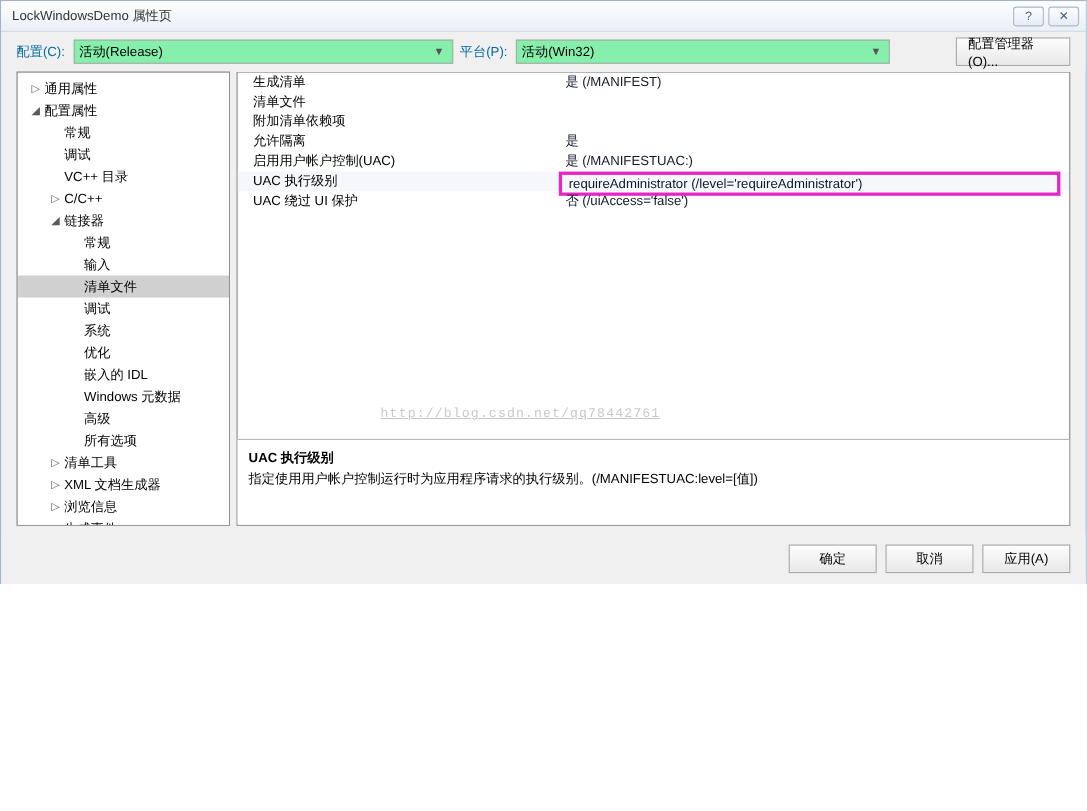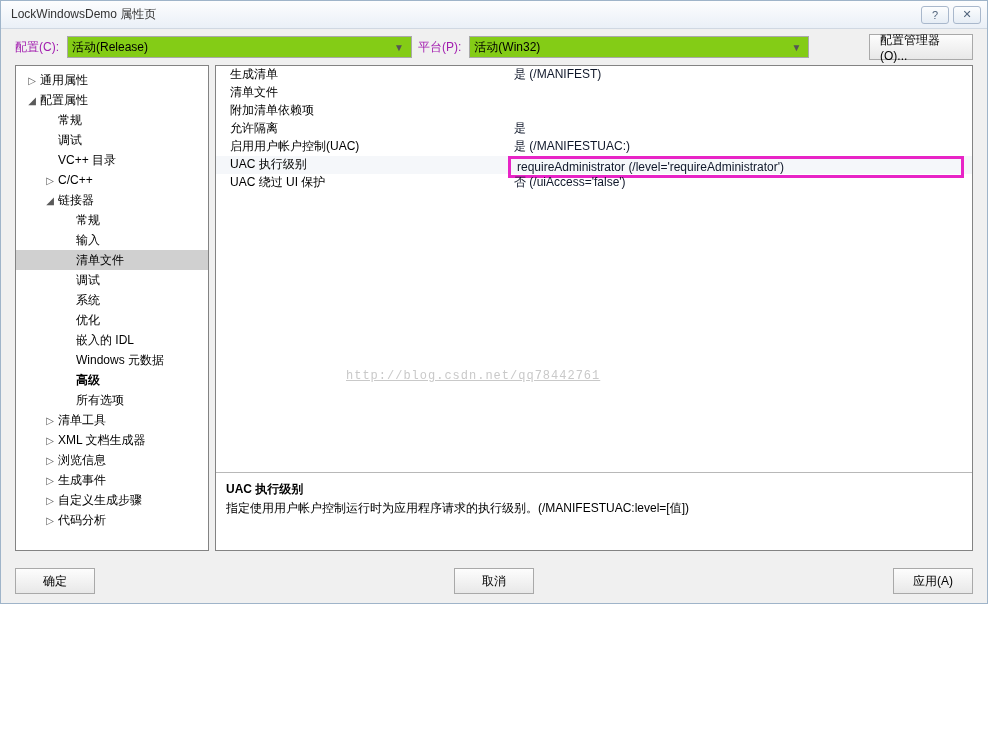--- a/index.html
+++ b/index.html
@@ -1,24 +1,24 @@
 <!DOCTYPE html>
 <html><head>
 <meta charset="utf-8">
 <style>
 * { box-sizing: border-box; margin: 0; padding: 0; }
 body { font-family: "Microsoft YaHei", "Segoe UI", Tahoma, sans-serif; font-size: 12px; background: #fff; color: #000; }
-.window { width: 988px; height: 604px; border: 1px solid #9fb4c9; background: #f0f0f0; display: flex; flex-direction: column; }
+.window { width: 988px; height: 531px; border: 1px solid #9fb4c9; background: #f0f0f0; display: flex; flex-direction: column; }
 .titlebar { height: 28px; background: linear-gradient(#fdfdfe,#eaf0f7); border-bottom: 1px solid #d0d8e2; display: flex; align-items: center; padding: 0 6px; }
 .titlebar-title { flex: 1; color: #333; padding-left: 4px; }
 .titlebar-btns { display: flex; gap: 4px; }
 .titlebar-btn { width: 28px; height: 18px; border: 1px solid #a9b8cc; border-radius: 3px; background: linear-gradient(#fcfdfe,#e6edf5); display: flex; align-items: center; justify-content: center; font-size: 11px; color: #51647c; cursor: default; }
 .toolbar { height: 36px; display: flex; align-items: center; padding: 0 14px; gap: 6px; background: #f0f0f0; }
-.toolbar label { color: #a21caf; margin-right: 2px; }
-.combo { height: 22px; border: 1px solid #a9a9a9; background: #84cc16; display: flex; align-items: center; padding: 0 4px; position: relative; }
+.toolbar label { color: #0369a1; margin-right: 2px; }
+.combo { height: 22px; border: 1px solid #a9a9a9; background: #86efac; display: flex; align-items: center; padding: 0 4px; position: relative; }
 .combo .combo-text { flex: 1; white-space: nowrap; overflow: hidden; }
 .combo .combo-arrow { width: 16px; text-align: center; color: #555; font-size: 10px; }
 .combo.config { width: 345px; }
 .combo.platform { width: 340px; }
 .btn { height: 22px; border: 1px solid #a9a9a9; background: linear-gradient(#fdfdfd,#e8e8e8); padding: 12px 10px; display: inline-flex; align-items: center; justify-content: center; cursor: default; }
 .btn.cfg { width: 104px; }
 .main { flex: 1; display: flex; padding: 0 14px 8px 14px; gap: 6px; min-height: 0; }
 .tree { width: 194px; border: 1px solid #838383; background: #fff; overflow: auto; padding: 4px 0; }
 .tree-item { display: flex; align-items: center; height: 20px; padding-left: 10px; cursor: default; white-space: nowrap; }
 .tree-item .exp { width: 12px; display: inline-flex; justify-content: center; color: #5a5a5a; font-size: 10px; }
@@ -27,21 +27,21 @@
 .right { flex: 1; display: flex; flex-direction: column; border: 1px solid #838383; background: #fff; min-width: 0; }
 .props { flex: 1; overflow: auto; position: relative; }
 .prop-row { display: flex; height: 18px; align-items: flex-start; }
 .prop-row .pname { width: 292px; padding-left: 14px; color: #000; }
 .prop-row .pval { flex: 1; padding-left: 6px; color: #0f172a; }
 .prop-row.highlight { background: #f5f7fa; }
 .prop-row.highlight .pval { border: 3px solid #e824c6; font-weight: normal; margin-right: 8px; height: 22px; display: flex; align-items: center; }
 .watermark { position: absolute; top: 303px; left: 130px; color: #c9c9c9; font-size: 12px; letter-spacing: 1px; pointer-events: none; font-family: "Courier New", monospace; text-decoration: underline; }
 .desc { border-top: 1px solid #b8b8b8; padding: 8px 10px; height: 78px; background: #fff; }
 .desc-title { font-weight: bold; margin-bottom: 2px; }
-.footer { height: 44px; display: flex; align-items: center; justify-content: space-between; padding: 0 14px; gap: 8px; background: #f0f0f0; }
+.footer { height: 44px; display: flex; align-items: center; justify-content: flex-end; padding: 0 14px; gap: 8px; background: #f0f0f0; }
 .footer .btn { width: 80px; height: 24px; }
 </style>
 </head>
 <body>
 
 <div class="window">
 
   <div class="titlebar">
     <div class="titlebar-title">LockWindowsDemo 属性页</div>
     <div class="titlebar-btns">
@@ -124,21 +124,21 @@
           <span class="lbl">优化</span>
         </div>
         <div class="tree-item" style="padding-left: 46px;">
           <span class="exp"></span>
           <span class="lbl">嵌入的 IDL</span>
         </div>
         <div class="tree-item" style="padding-left: 46px;">
           <span class="exp"></span>
           <span class="lbl">Windows 元数据</span>
         </div>
-        <div class="tree-item" style="padding-left: 46px; font-weight: bold;">
+        <div class="tree-item" style="padding-left: 46px;">
           <span class="exp"></span>
           <span class="lbl">高级</span>
         </div>
         <div class="tree-item" style="padding-left: 46px;">
           <span class="exp"></span>
           <span class="lbl">所有选项</span>
         </div>
         <div class="tree-item" style="padding-left: 28px;">
           <span class="exp">▷</span>
           <span class="lbl">清单工具</span>

